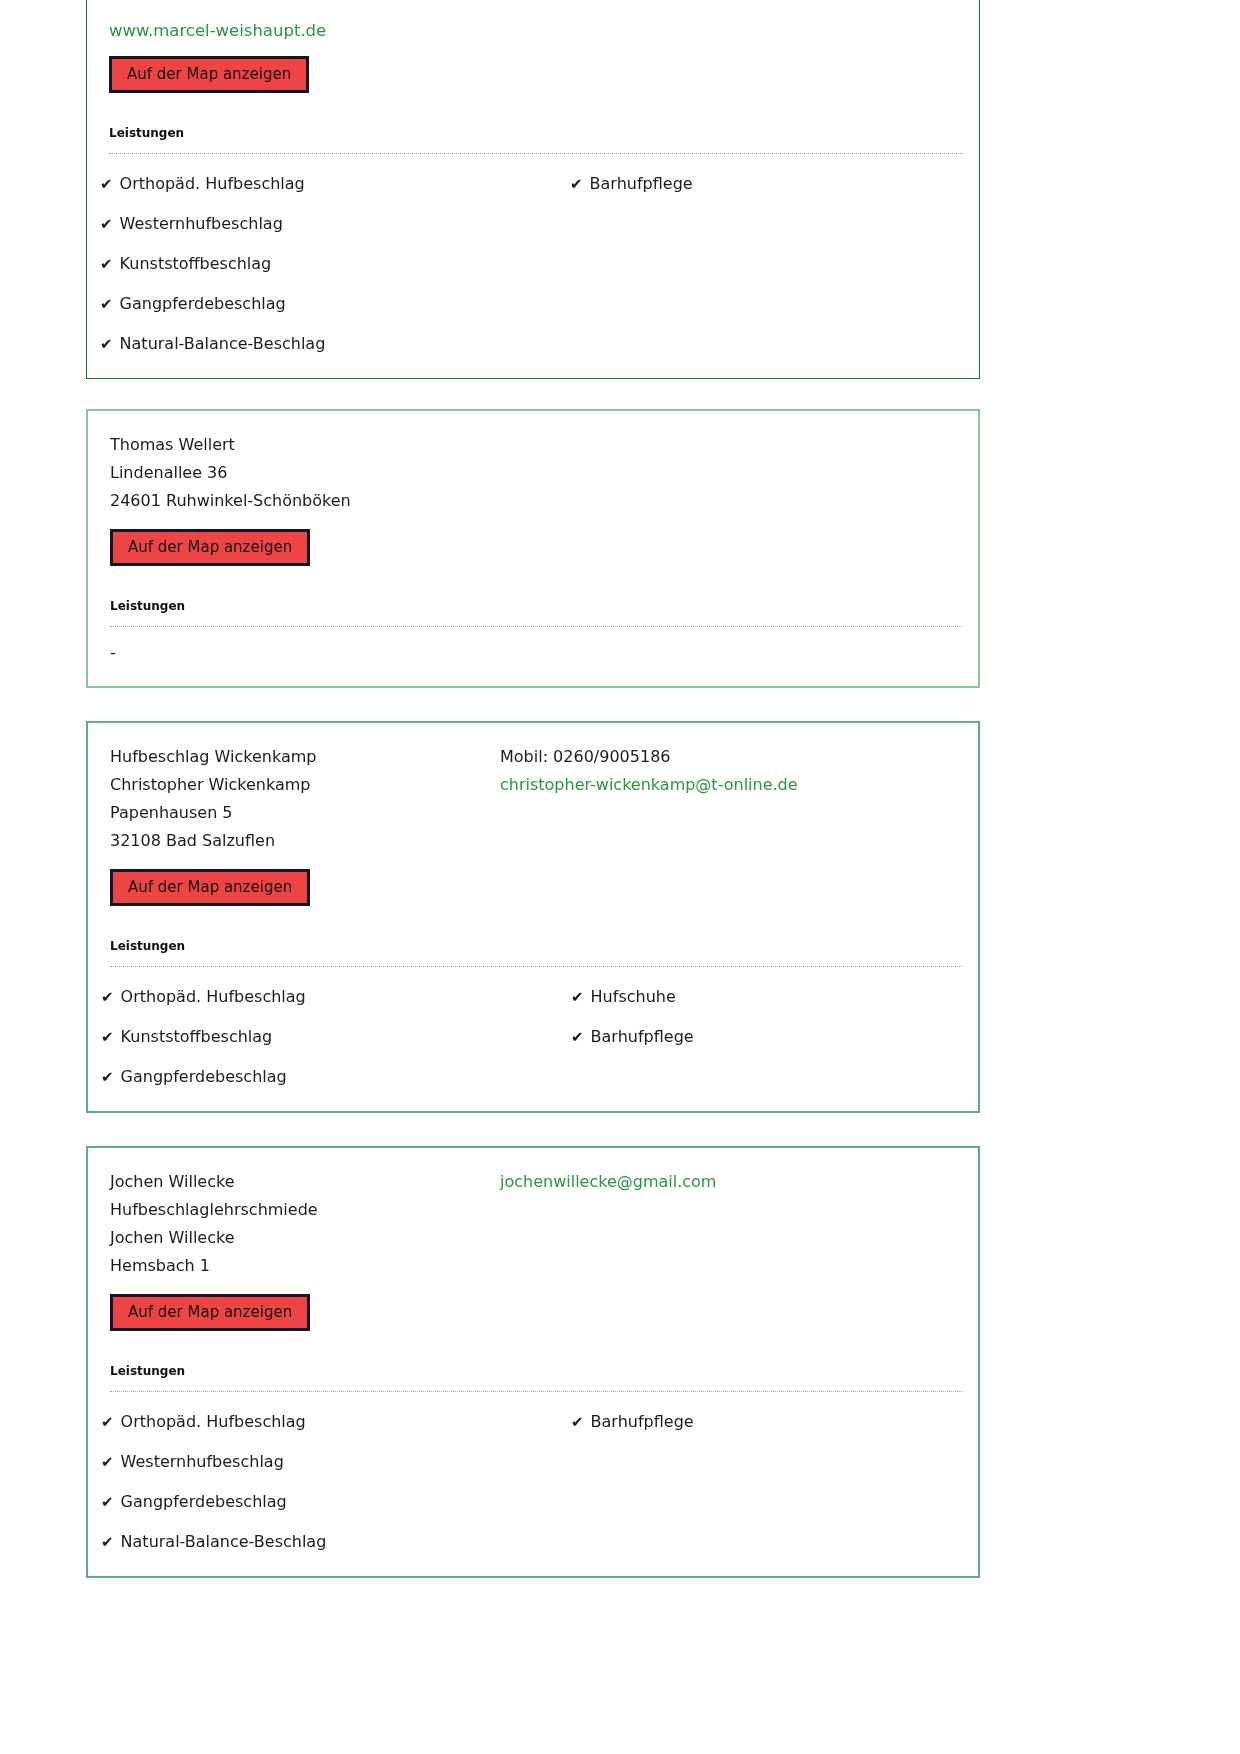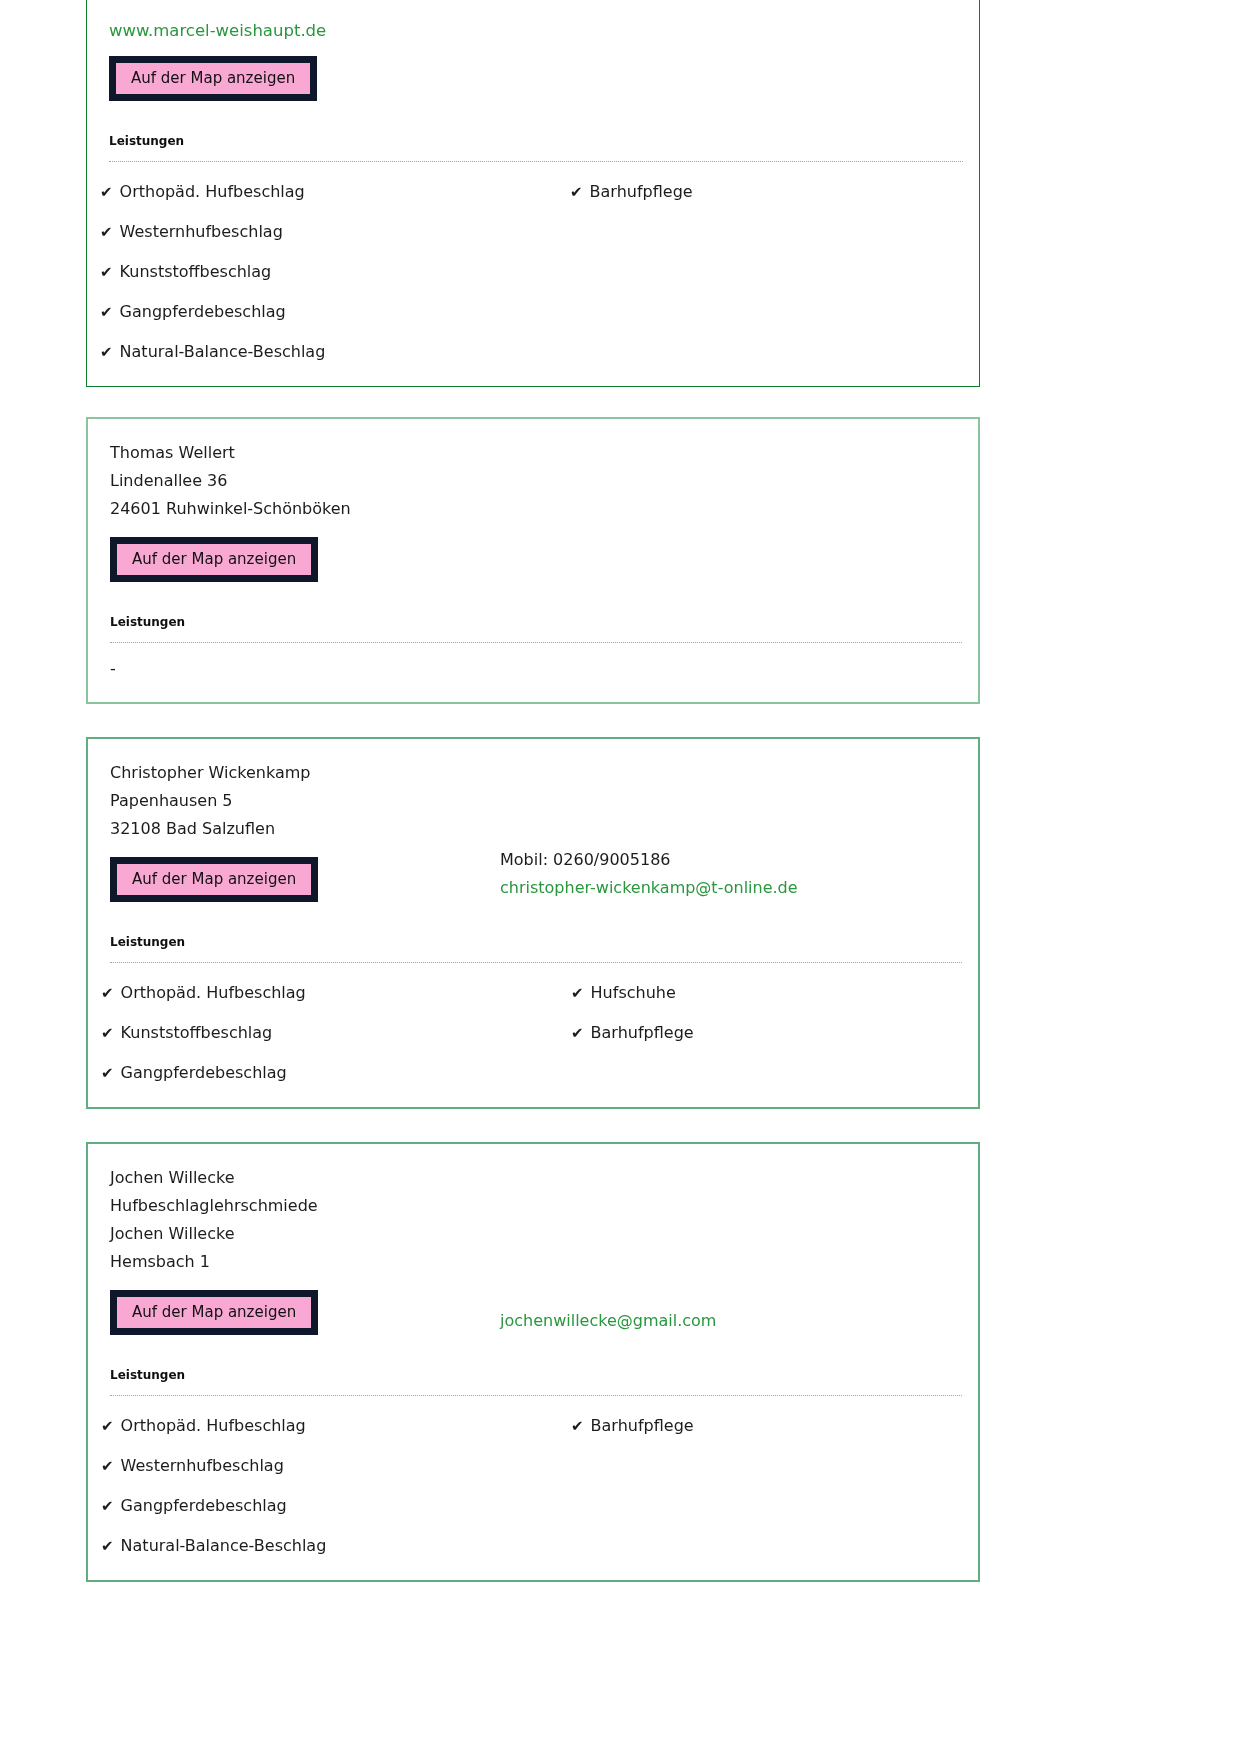--- a/index.html
+++ b/index.html
@@ -26,21 +26,21 @@
   .card--clipped {
     border-left: 1px solid #0c7c2e;
     border-right: 1px solid #0c7c2e;
     border-bottom: 1px solid #0c7c2e;
     border-top: none;
     margin-top: 0;
   }
   .card--light  { border: 2px solid #8ac49c; margin-top: 30px; }
   .card--medium { border: 2px solid #5fae7f; margin-top: 33px; }
 
-  .card-head { display: flex; align-items: flex-end; }
+  .card-head { display: flex; align-items: flex-start; }
   .head-left { width: 390px; flex: none; }
   .head-right { flex: 1 1 auto; min-width: 0; }
 
   .addr-line, .contact-line {
     font-size: 16px;
     line-height: 28px;
     white-space: nowrap;
   }
   .green-link {
     color: #28973d;
@@ -51,22 +51,22 @@
     font-size: 16.5px;
     line-height: 22px;
   }
   .map-btn {
     display: inline-block;
     margin-top: 14px;
     padding: 6px 15px 7px 15px;
     font-family: "DejaVu Sans", sans-serif;
     font-size: 15px;
     color: #111;
-    background: #f9a8d4;
-    border: 7px solid #0f172a;
+    background: #ef4444;
+    border: 3px solid #0f172a;
     border-radius: 0;
     cursor: pointer;
   }
   .svc-heading {
     margin: 33px 0 0 0;
     font-size: 12px;
     font-weight: bold;
     color: #0f0f0f;
   }
   .sep {
@@ -165,20 +165,21 @@
     </div>
 
     <h3 class="svc-heading">Leistungen</h3>
     <hr class="sep">
     <div class="no-services">-</div>
   </section>
 
   <section class="card card--medium">
     <div class="card-head">
       <div class="head-left">
+        <div class="addr-line">Hufbeschlag Wickenkamp</div>
         <div class="addr-line">Christopher Wickenkamp</div>
         <div class="addr-line">Papenhausen 5</div>
         <div class="addr-line">32108 Bad Salzuflen</div>
         <button class="map-btn">Auf der Map anzeigen</button>
       </div>
       <div class="head-right">
         <div class="contact-line">Mobil: 0260/9005186</div>
         <div class="contact-line">
           <a class="green-link">christopher-wickenkamp@t-online.de</a>
         </div>

